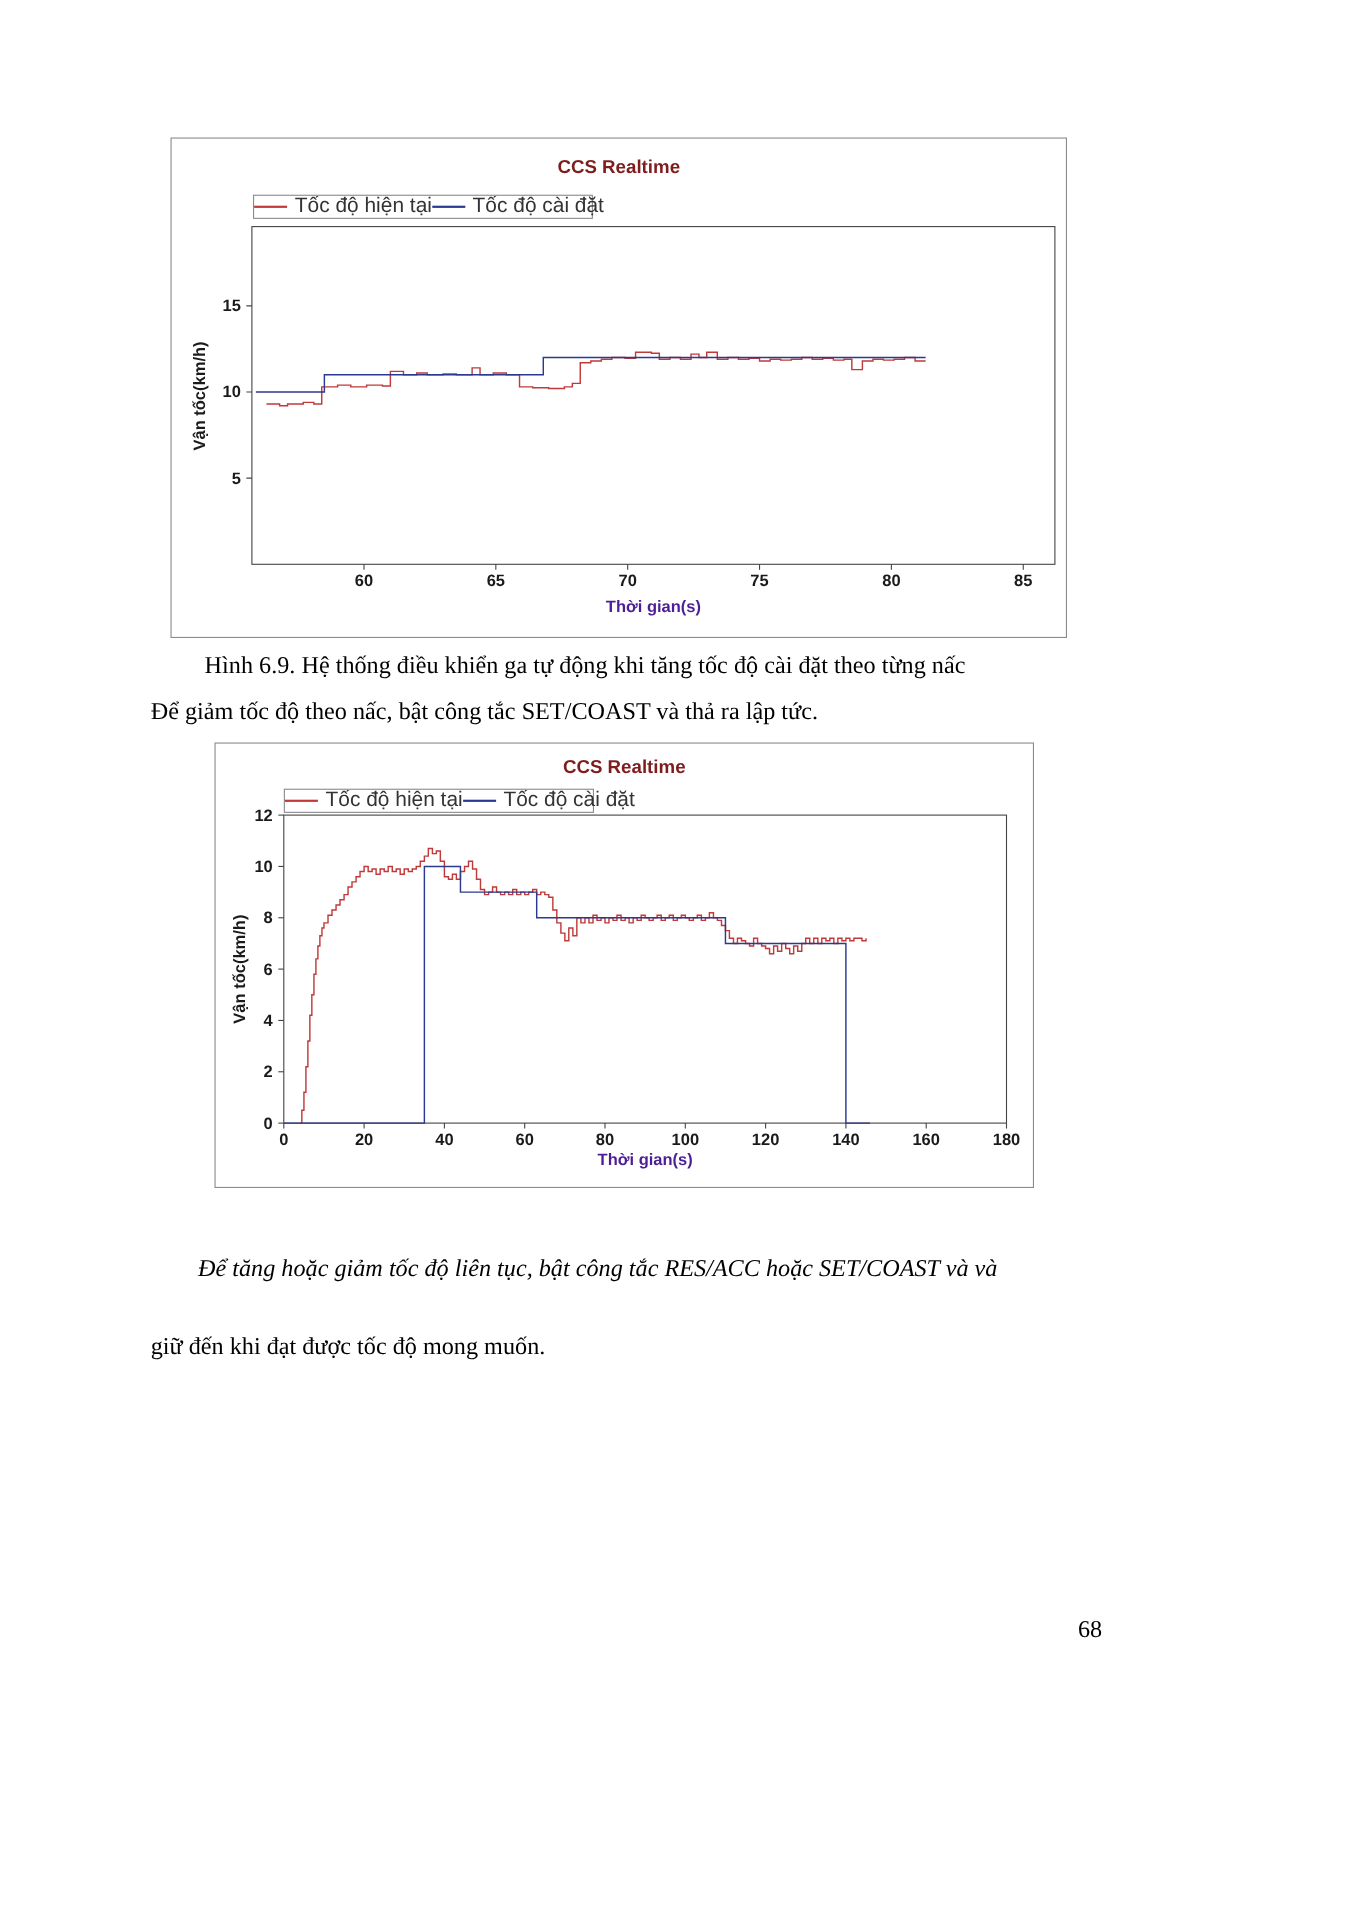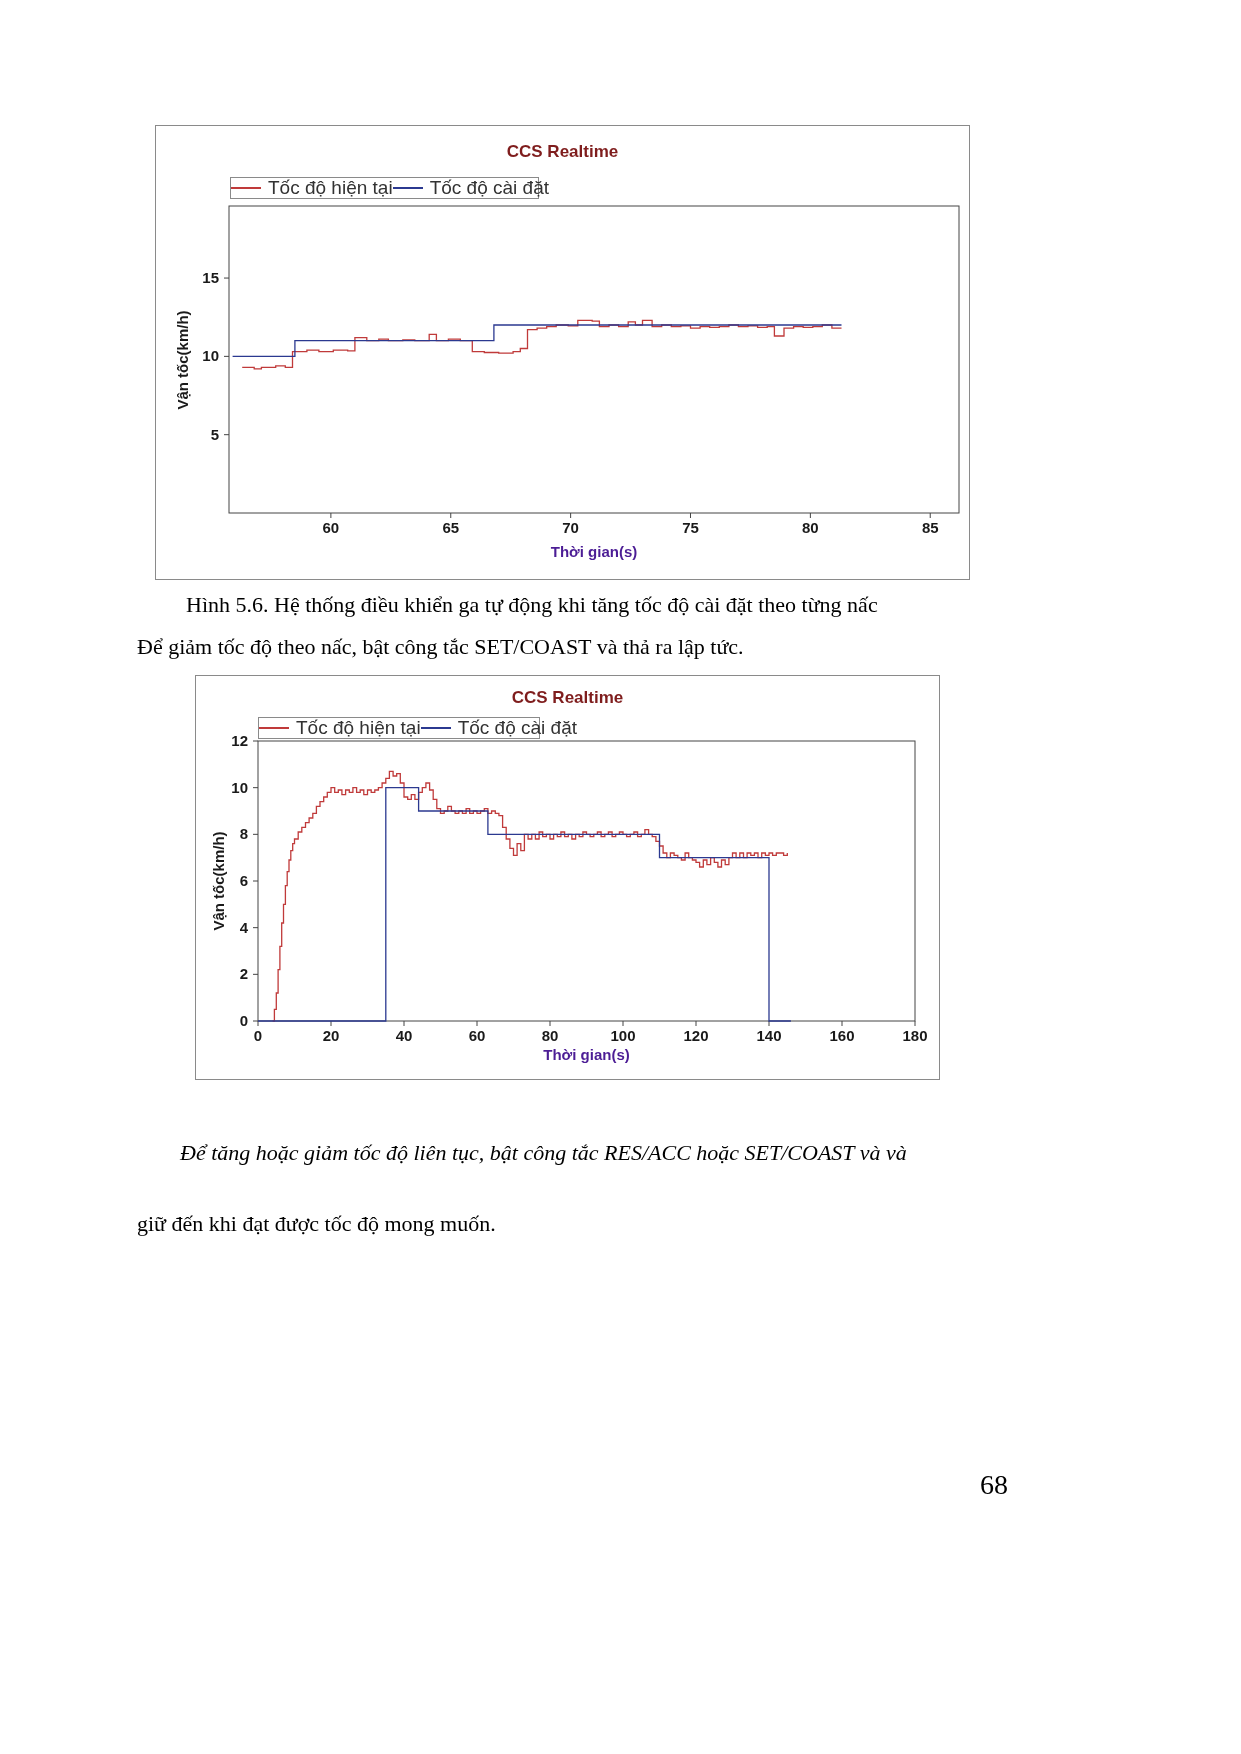--- a/index.html
+++ b/index.html
@@ -41,21 +41,21 @@
   #fig1 .axis-label-x{left:73px;width:730px;top:417px;}
   #fig2 .axis-label-x{left:62px;width:657px;top:370px;}
 
   
   .doc-line{position:absolute;font-size:22px;line-height:1.2;white-space:nowrap;color:#000;}
   #caption1{left:186px;top:592px;}
   #para1{left:137px;top:634px;}
   #caption2{left:186px;top:1096px;}
   #para2a{left:180px;top:1140px;font-style:italic;}
   #para2b{left:137px;top:1183px;margin-top:28px;}
-  #page-number{left:980px;top:1468px;font-size:28px;}
+  #page-number{left:980px;top:1468px;font-size:22px;}
 
   svg text{font-family:"Liberation Sans",sans-serif;font-weight:bold;font-size:15px;fill:#1a1a1a;}
 </style>
 </head>
 <body>
 
 <div id="page">
 
   <div class="fig-frame" id="fig1">
     <div class="chart-area"><svg width="813" height="453">
@@ -89,21 +89,21 @@
       </span>
       <span class="legend-item">
         <span class="legend-line" style="background: rgb(43, 57, 144);"></span>
         <span>Tốc độ cài đặt</span>
       </span>
     </div>
     <div class="axis-label-y">Vận tốc(km/h)</div>
     <div class="axis-label-x">Thời gian(s)</div>
   </div>
 
-  <div class="doc-line" id="caption1">Hình 5.6. Hệ thống điều khiển ga tự động khi tăng tốc độ cài đặt theo từng nấc</div>
+  <div class="doc-line" id="caption1">Hình 6.9. Hệ thống điều khiển ga tự động khi tăng tốc độ cài đặt theo từng nấc</div>
   <div class="doc-line" id="para1">Để giảm tốc độ theo nấc, bật công tắc SET/COAST và thả ra lập tức.</div>
 
   <div class="fig-frame" id="fig2">
     <div class="chart-area"><svg width="743" height="403">
           <rect x="62" y="65" width="657" height="280" fill="none" stroke="#444" stroke-width="1"></rect>
           <line x1="62" y1="345" x2="62" y2="350" stroke="#444"></line>
           <text x="62" y="365" text-anchor="middle">0</text>
           <line x1="135" y1="345" x2="135" y2="350" stroke="#444"></line>
           <text x="135" y="365" text-anchor="middle">20</text>
           <line x1="208" y1="345" x2="208" y2="350" stroke="#444"></line>

